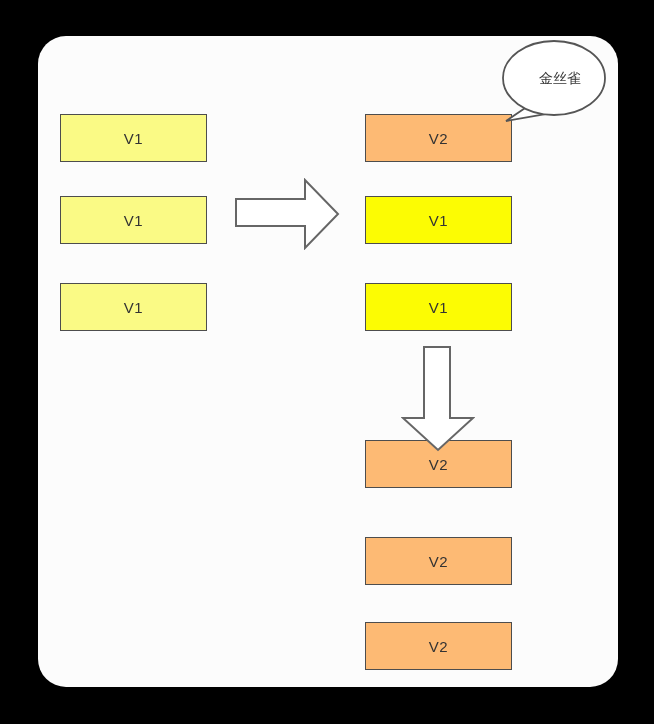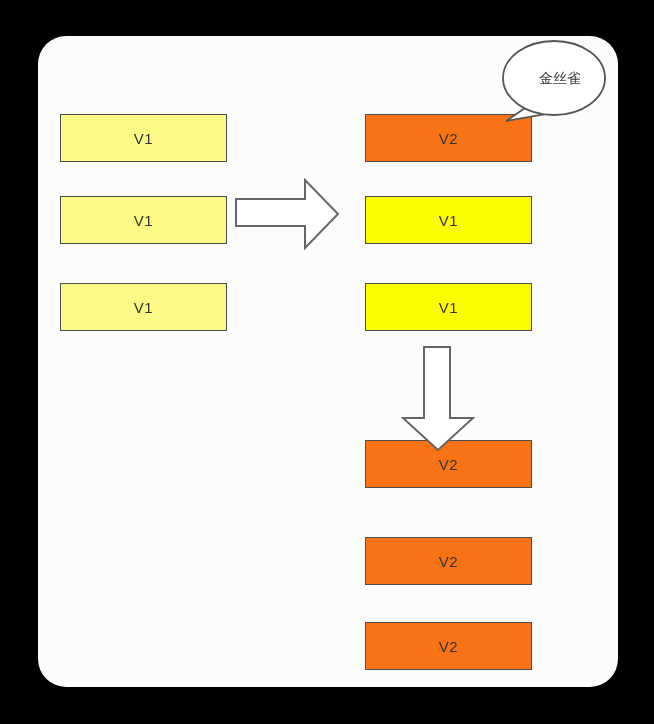--- a/index.html
+++ b/index.html
@@ -20,35 +20,35 @@
     left: 38px;
     top: 36px;
     width: 580px;
     height: 651px;
     background: #fcfcfc;
     border-radius: 28px;
     box-shadow: 0 0 14px rgba(0,0,0,0.9);
   }
   .box {
     position: absolute;
-    width: 167px;
+    width: 147px;
     height: 48px;
     border: 1.5px solid #4d4d4d;
     box-sizing: border-box;
     display: flex;
     align-items: center;
     justify-content: center;
     font-size: 15px;
     color: #333333;
     letter-spacing: 0.5px;
     z-index: 1;
   }
   .box.pale   { background: #fafa85; }
   .box.bright { background: #fcfc03; }
-  .box.green  { background: #f97316; }
+  .box.green  { background: #fdba74; }
 
   
   .l1 { left: 22px;  top: 78px;  }
   .l2 { left: 22px;  top: 160px; }
   .l3 { left: 22px;  top: 247px; }
   
   .r1 { left: 327px; top: 78px;  }
   .r2 { left: 327px; top: 160px; }
   .r3 { left: 327px; top: 247px; }
   

